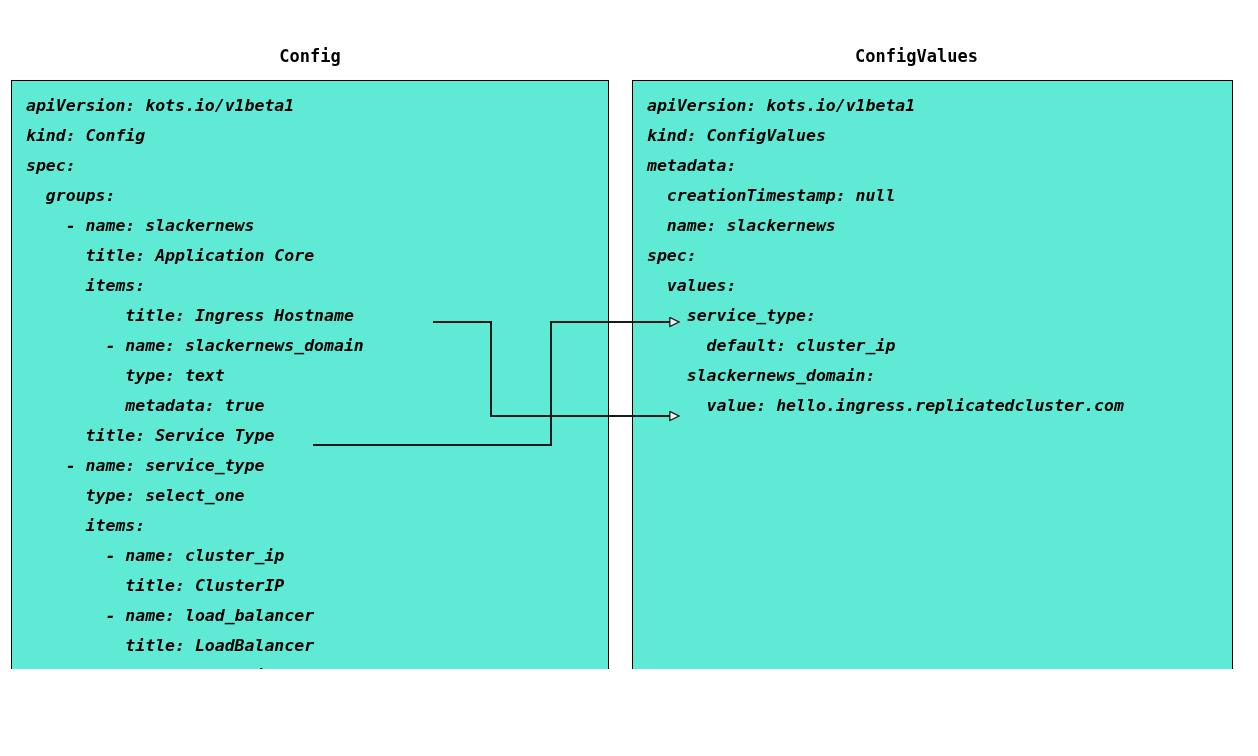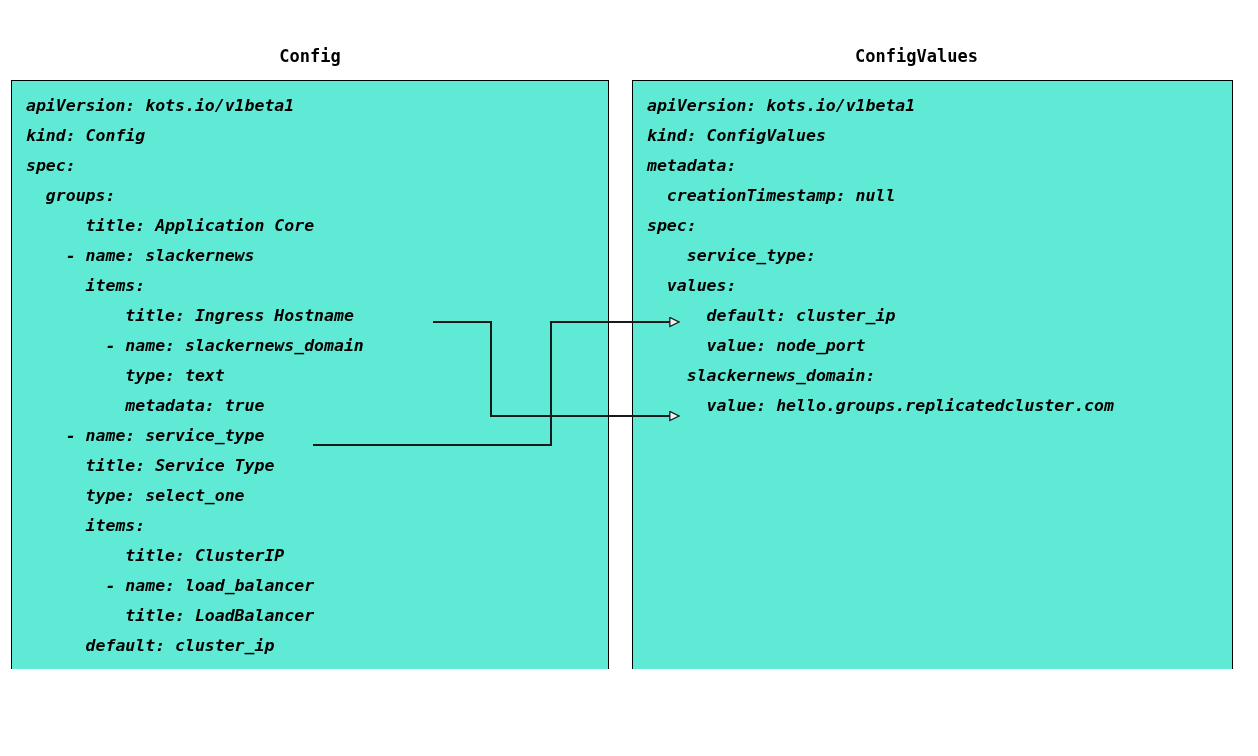--- a/index.html
+++ b/index.html
@@ -88,51 +88,52 @@
   <div class="col-title" id="title-config">Config</div>
 
   <div class="col-title" id="title-configvalues">ConfigValues</div>
 
   <div class="panel" id="panel-config">
     <div class="yaml" id="config-yaml">
         <div class="yline">apiVersion: kots.io/v1beta1</div>
         <div class="yline">kind: Config</div>
         <div class="yline">spec:</div>
         <div class="yline">  groups:</div>
+        <div class="yline">    - name: slackernews</div>
         <div class="yline">      title: Application Core</div>
-        <div class="yline">    - name: slackernews</div>
         <div class="yline">      items:</div>
         <div class="yline">          title: Ingress Hostname</div>
         <div class="yline">        - name: slackernews_domain</div>
         <div class="yline">          type: text</div>
         <div class="yline">          metadata: true</div>
+        <div class="yline">      title: Service Type</div>
         <div class="yline">    - name: service_type</div>
-        <div class="yline">      title: Service Type</div>
         <div class="yline">      type: select_one</div>
         <div class="yline">      items:</div>
+        <div class="yline">        - name: cluster_ip</div>
         <div class="yline">          title: ClusterIP</div>
         <div class="yline">        - name: load_balancer</div>
         <div class="yline">          title: LoadBalancer</div>
         <div class="yline">      default: cluster_ip</div>
       </div>
   </div>
 
   <div class="panel" id="panel-configvalues">
     <div class="yaml" id="configvalues-yaml">
         <div class="yline">apiVersion: kots.io/v1beta1</div>
         <div class="yline">kind: ConfigValues</div>
         <div class="yline">metadata:</div>
         <div class="yline">  creationTimestamp: null</div>
+        <div class="yline">  name: slackernews</div>
         <div class="yline">spec:</div>
+        <div class="yline">  values:</div>
         <div class="yline">    service_type:</div>
-        <div class="yline">  values:</div>
         <div class="yline">      default: cluster_ip</div>
-        <div class="yline">      value: node_port</div>
         <div class="yline">    slackernews_domain:</div>
-        <div class="yline">      value: hello.groups.replicatedcluster.com</div>
+        <div class="yline">      value: hello.ingress.replicatedcluster.com</div>
       </div>
   </div>
 
   <svg id="connectors" viewBox="0 0 1258 756">
     <defs>
       <marker id="open-arrow" viewBox="0 0 12 12" refX="11" refY="6" markerWidth="11" markerHeight="11" markerUnits="userSpaceOnUse" orient="auto">
         <path d="M 1 1 L 11 6 L 1 11 z" fill="#f0f0f0" stroke="#1a1a1a" stroke-width="1.4" stroke-linejoin="miter"></path>
       </marker>
     </defs>
     <g id="connector-paths">

